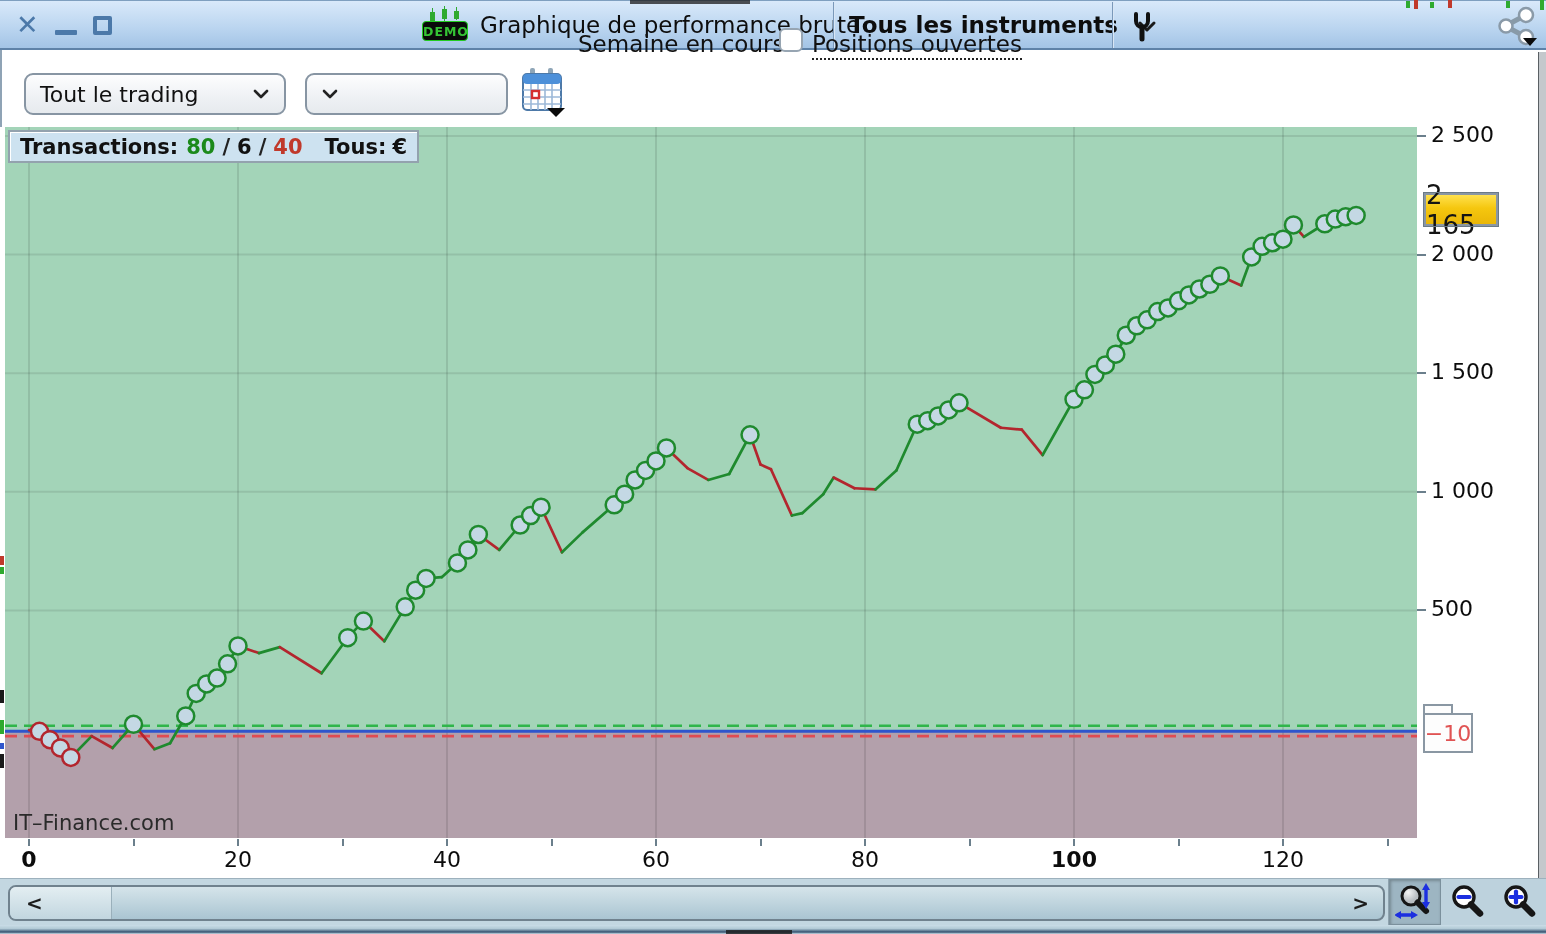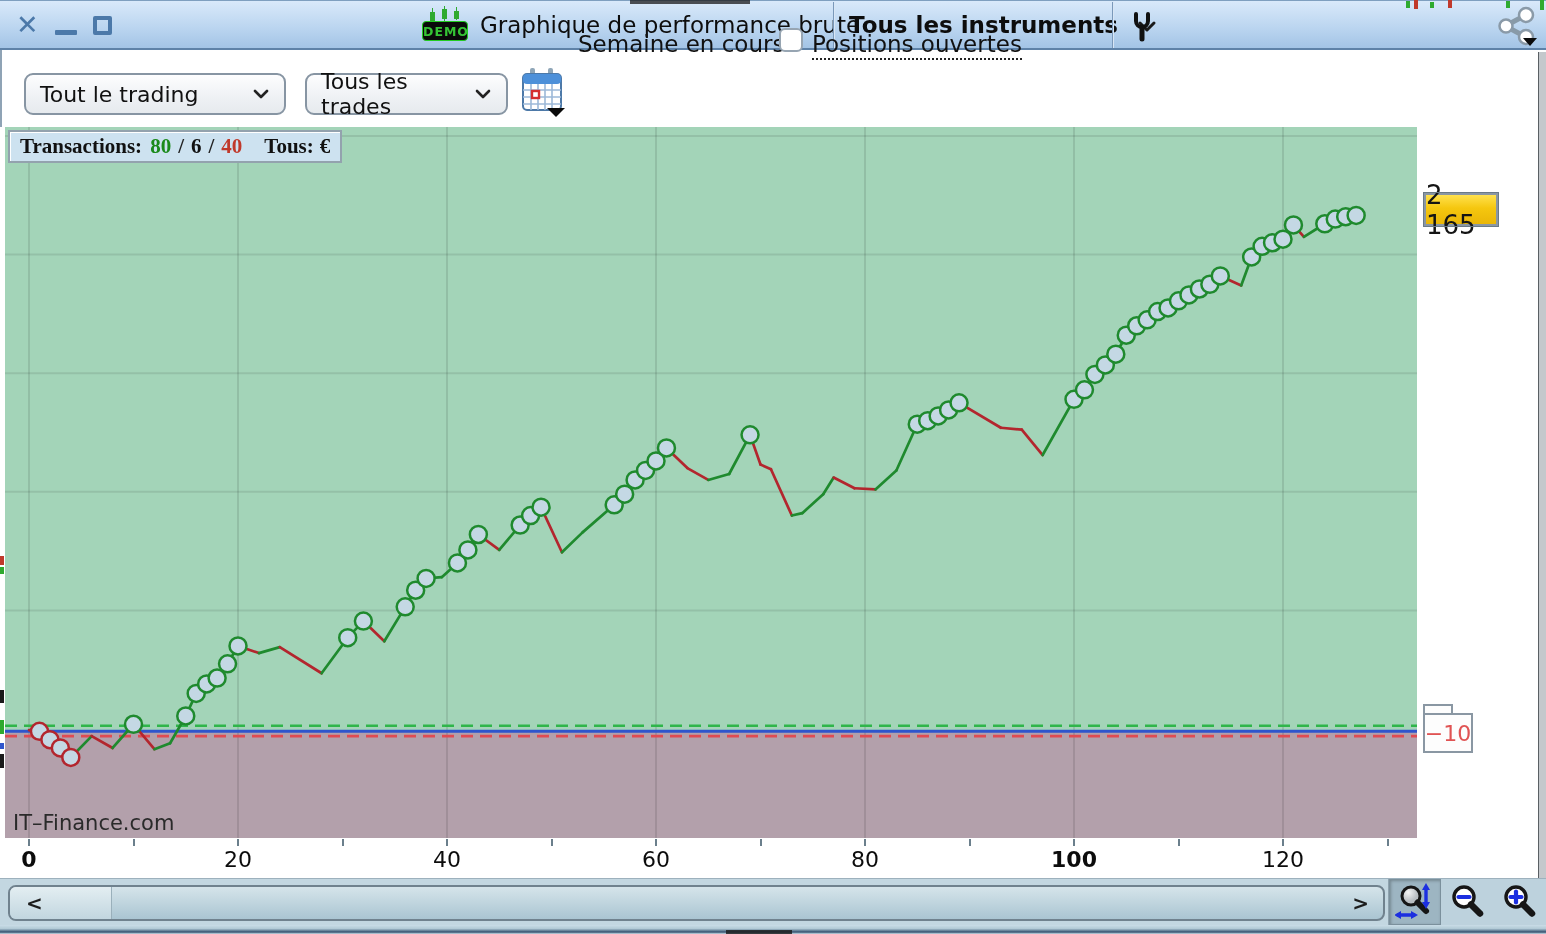--- a/index.html
+++ b/index.html
@@ -39,21 +39,21 @@
   .plain-label{font-size:23px;top:31px;}
   .checkbox{position:absolute;left:779px;top:28px;width:24px;height:24px;border:2px solid #97a5b2;
     border-radius:6px;background:#fff;}
   .dotted-link{border-bottom:2.5px dotted #222;padding-bottom:1px;}
 
   
   .chart-wrap{left:5px;top:127px;width:1412px;height:711px;border-right:1px solid #7e94a2;
     border-bottom:1px solid #8b7f88;}
   .overlay-box{left:8px;top:130px;height:33px;background:#cde2f0;border:2px solid #93a2ae;
     box-shadow:1px 1px 0 #fff inset;display:flex;align-items:center;padding:0 10px;
-    font-size:21px;font-weight:bold;white-space:nowrap;font-family:Liberation Serif, serif;}
+    font-size:21px;font-weight:bold;white-space:nowrap;}
   .ov-green{color:#1b8a1b;margin-left:8px;}
   .ov-red{color:#c0392b;}
   .ov-sep{color:#222;font-weight:bold;margin:0 7px;}
   .ov-gains{margin-left:22px;}
   .watermark{left:13px;top:811px;font-size:21px;color:#2a2a2a;}
 
   
   .yaxis{left:1417px;top:127px;width:121px;height:711px;background:#ffffff;}
   .ytick{position:absolute;left:0;width:9px;height:2px;background:#6b7f8c;}
   .ylabel{position:absolute;left:14px;font-size:22px;color:#0c0c0c;white-space:nowrap;}
@@ -135,21 +135,20 @@
   </svg>
 
   <div class="abs toolbar"></div>
   <div class="select" style="left:24px;top:73px;width:262px;gap:16px;">
     <span class="lbl">Tout le trading</span>
     <svg width="18" height="12" viewBox="0 0 18 12">
       <polyline points="3,3 9,9 15,3" fill="none" stroke="#222" stroke-width="2.6" stroke-linecap="round" stroke-linejoin="round"></polyline>
     </svg>
   </div>
   <div class="select" style="left:305px;top:73px;width:203px;">
-    <span class="lbl">Tous les trades</span>
     <svg width="18" height="12" viewBox="0 0 18 12">
       <polyline points="3,3 9,9 15,3" fill="none" stroke="#222" stroke-width="2.6" stroke-linecap="round" stroke-linejoin="round"></polyline>
     </svg>
   </div>
   <svg class="abs" style="left:521px;top:68px" width="46" height="50" viewBox="0 0 46 50">
     <rect x="9" y="0" width="5" height="12" rx="2" fill="#8fa6b8"></rect>
     <rect x="27" y="0" width="5" height="12" rx="2" fill="#8fa6b8"></rect>
     <rect x="2" y="6" width="38" height="36" rx="4" fill="#fff" stroke="#4d79a8" stroke-width="2"></rect>
     <rect x="2" y="6" width="38" height="10" rx="4" fill="#4d90d9"></rect>
     <g stroke="#9cb8d8" stroke-width="1.6">
@@ -341,20 +340,32 @@
     <span class="ov-sep">/</span>
     <span>6</span>
     <span class="ov-sep">/</span>
     <span class="ov-red">40</span>
     <span class="ov-gains">Tous:</span>
     <span style="margin-left:6px">€</span>
   </div>
 
   <div class="abs watermark">IT–Finance.com</div>
 
+  <div class="abs yaxis" id="yaxis-mount">
+      <div class="ytick" style="top: 8px;"></div>
+      <div class="ylabel" style="top: -5px;">2 500</div>
+      <div class="ytick" style="top: 126.6px;"></div>
+      <div class="ylabel" style="top: 113.6px;">2 000</div>
+      <div class="ytick" style="top: 245.2px;"></div>
+      <div class="ylabel" style="top: 232.2px;">1 500</div>
+      <div class="ytick" style="top: 363.8px;"></div>
+      <div class="ylabel" style="top: 350.8px;">1 000</div>
+      <div class="ytick" style="top: 482.4px;"></div>
+      <div class="ylabel" style="top: 469.4px;">500</div>
+    </div>
   <div class="abs badge">2 165</div>
   <div class="abs neg-tab"></div>
   <div class="abs neg-box">−10</div>
 
   <div class="abs xaxis" id="xaxis-mount">
       <div class="xtick" style="left: 28px;"></div>
       <div class="xtick" style="left: 132.5px;"></div>
       <div class="xtick" style="left: 237px;"></div>
       <div class="xtick" style="left: 341.5px;"></div>
       <div class="xtick" style="left: 446px;"></div>

